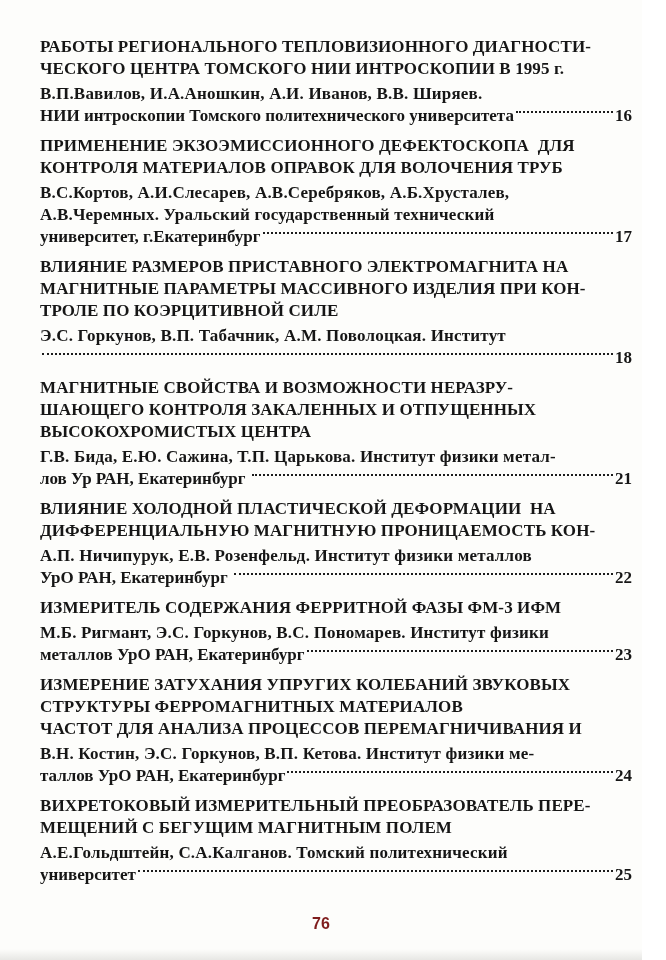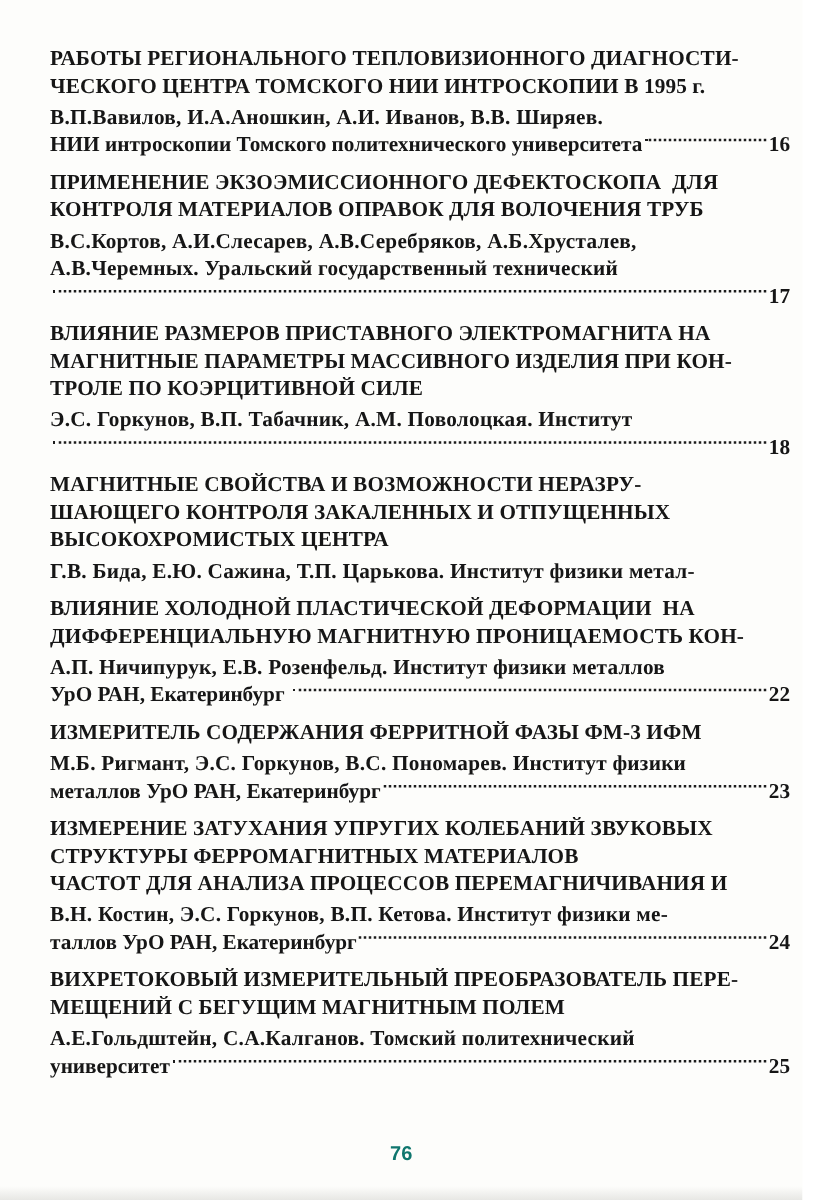--- a/index.html
+++ b/index.html
@@ -45,21 +45,21 @@
   }
   .pagenum { white-space: nowrap; }
   .folio {
     position: absolute;
     left: 0; right: 0;
     bottom: 27px;
     text-align: center;
     font-family: "Liberation Sans", sans-serif;
     font-weight: bold;
     font-size: 16px;
-    color: #0f766e;
+    color: #7f1d1d;
   }
   .bottom-band {
     position: absolute;
     left: 0; right: 0; bottom: 0;
     height: 11px;
     background: linear-gradient(to bottom, rgba(0,0,0,0), rgba(115,115,108,0.16));
     pointer-events: none;
   }
   .speck {
     position: absolute;
@@ -90,20 +90,21 @@
       </div>
       <div class="entry">
         <div class="title-block">
           <div class="line">ПРИМЕНЕНИЕ ЭКЗОЭМИССИОННОГО ДЕФЕКТОСКОПА  ДЛЯ</div>
           <div class="line">КОНТРОЛЯ МАТЕРИАЛОВ ОПРАВОК ДЛЯ ВОЛОЧЕНИЯ ТРУБ</div>
         </div>
         <div class="authors-block">
           <div class="line">В.С.Кортов, А.И.Слесарев, А.В.Серебряков, А.Б.Хрусталев,</div>
           <div class="line">А.В.Черемных. Уральский государственный технический</div>
           <div class="leader-row">
+            <span class="leader-tail">университет, г.Екатеринбург</span>
             <span class="dots"></span>
             <span class="pagenum">17</span>
           </div>
         </div>
       </div>
       <div class="entry">
         <div class="title-block">
           <div class="line">ВЛИЯНИЕ РАЗМЕРОВ ПРИСТАВНОГО ЭЛЕКТРОМАГНИТА НА</div>
           <div class="line">МАГНИТНЫЕ ПАРАМЕТРЫ МАССИВНОГО ИЗДЕЛИЯ ПРИ КОН-</div>
           <div class="line">ТРОЛЕ ПО КОЭРЦИТИВНОЙ СИЛЕ</div>
@@ -117,20 +118,25 @@
         </div>
       </div>
       <div class="entry">
         <div class="title-block">
           <div class="line">МАГНИТНЫЕ СВОЙСТВА И ВОЗМОЖНОСТИ НЕРАЗРУ-</div>
           <div class="line">ШАЮЩЕГО КОНТРОЛЯ ЗАКАЛЕННЫХ И ОТПУЩЕННЫХ</div>
           <div class="line">ВЫСОКОХРОМИСТЫХ ЦЕНТРА</div>
         </div>
         <div class="authors-block">
           <div class="line">Г.В. Бида, Е.Ю. Сажина, Т.П. Царькова. Институт физики метал-</div>
+          <div class="leader-row">
+            <span class="leader-tail">лов Ур РАН, Екатеринбург </span>
+            <span class="dots"></span>
+            <span class="pagenum">21</span>
+          </div>
         </div>
       </div>
       <div class="entry">
         <div class="title-block">
           <div class="line">ВЛИЯНИЕ ХОЛОДНОЙ ПЛАСТИЧЕСКОЙ ДЕФОРМАЦИИ  НА</div>
           <div class="line">ДИФФЕРЕНЦИАЛЬНУЮ МАГНИТНУЮ ПРОНИЦАЕМОСТЬ КОН-</div>
         </div>
         <div class="authors-block">
           <div class="line">А.П. Ничипурук, Е.В. Розенфельд. Институт физики металлов</div>
           <div class="leader-row">

